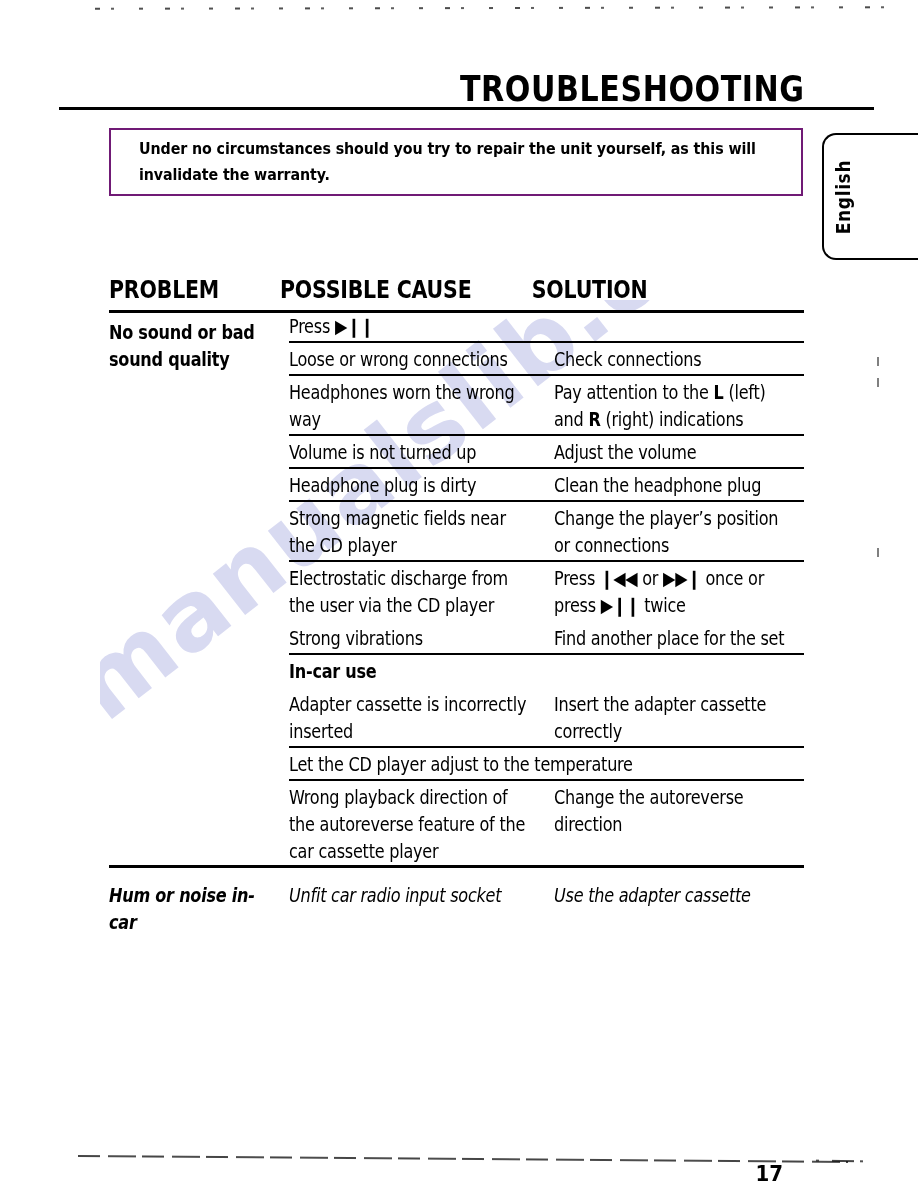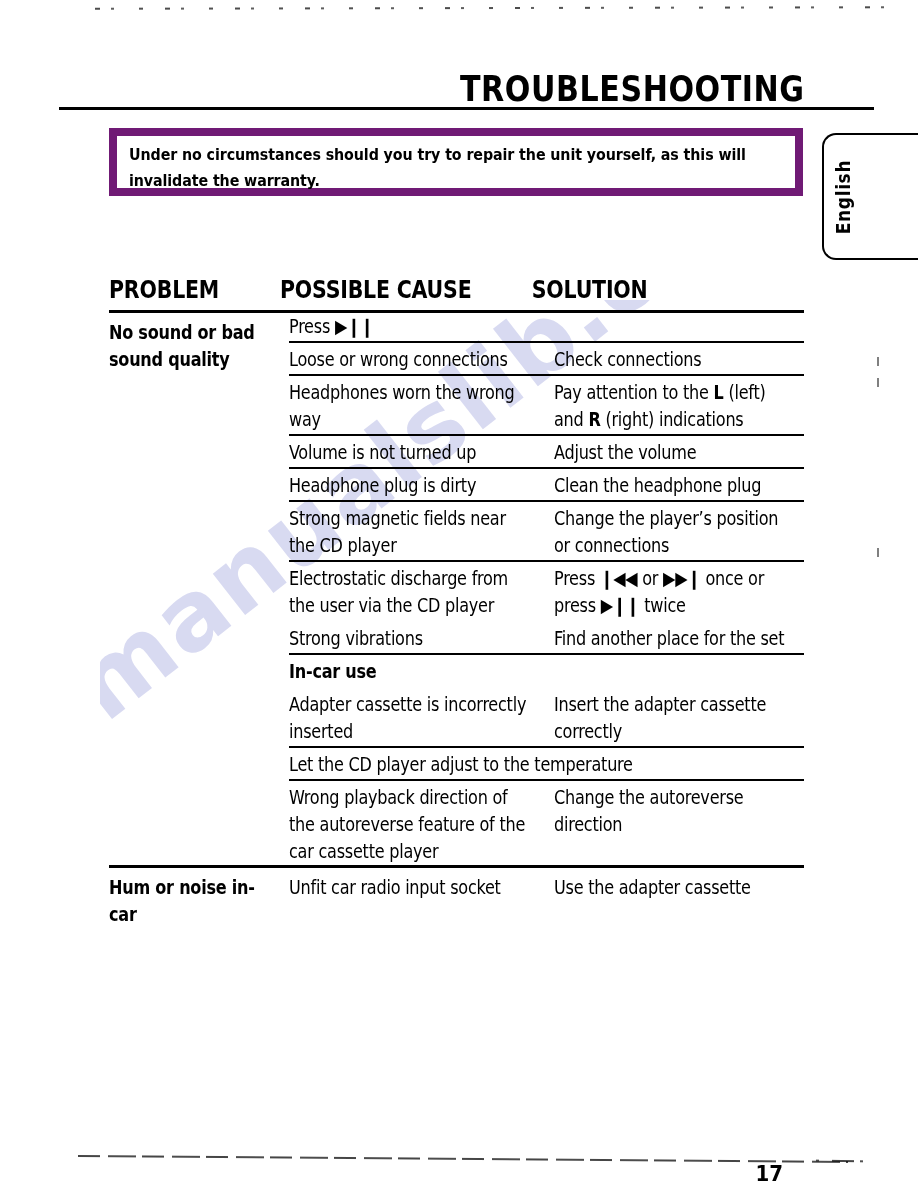--- a/index.html
+++ b/index.html
@@ -123,23 +123,23 @@
     background: #000;
   }
 
   
   .warning-box {
     position: absolute;
     left: 109px;
     top: 128px;
     width: 694px;
     height: 68px;
-    border: 8px solid #701a75;
+    border: 2px solid #701a75;
     box-sizing: border-box;
-    padding: 6px 12px 0 12px;
+    padding: 6px 12px 0 28px;
   }
   .warning-text {
     font-family: "DejaVu Sans Condensed", "Liberation Sans Narrow", "Liberation Sans", sans-serif;
     font-size: 16.5px;
     font-weight: 700;
     line-height: 26px;
     letter-spacing: -0.1px;
     transform: scaleX(0.96);
     transform-origin: left top;
   }
@@ -263,21 +263,22 @@
     width: 180px;
   }
 
   .subhead-row .cell {
     font-weight: 800;
     font-size: 19px;
   }
 
   
   .ts-last {
-    margin-top: 6px;
+    margin-top: 14px;
+    font-style: italic;
   }
 
   
   .page-number {
     position: absolute;
     right: 135px;
     top: 1118px;
     font-family: "DejaVu Sans Condensed", "Liberation Sans Narrow", "Liberation Sans", sans-serif;
     font-size: 22px;
     font-weight: 700;

